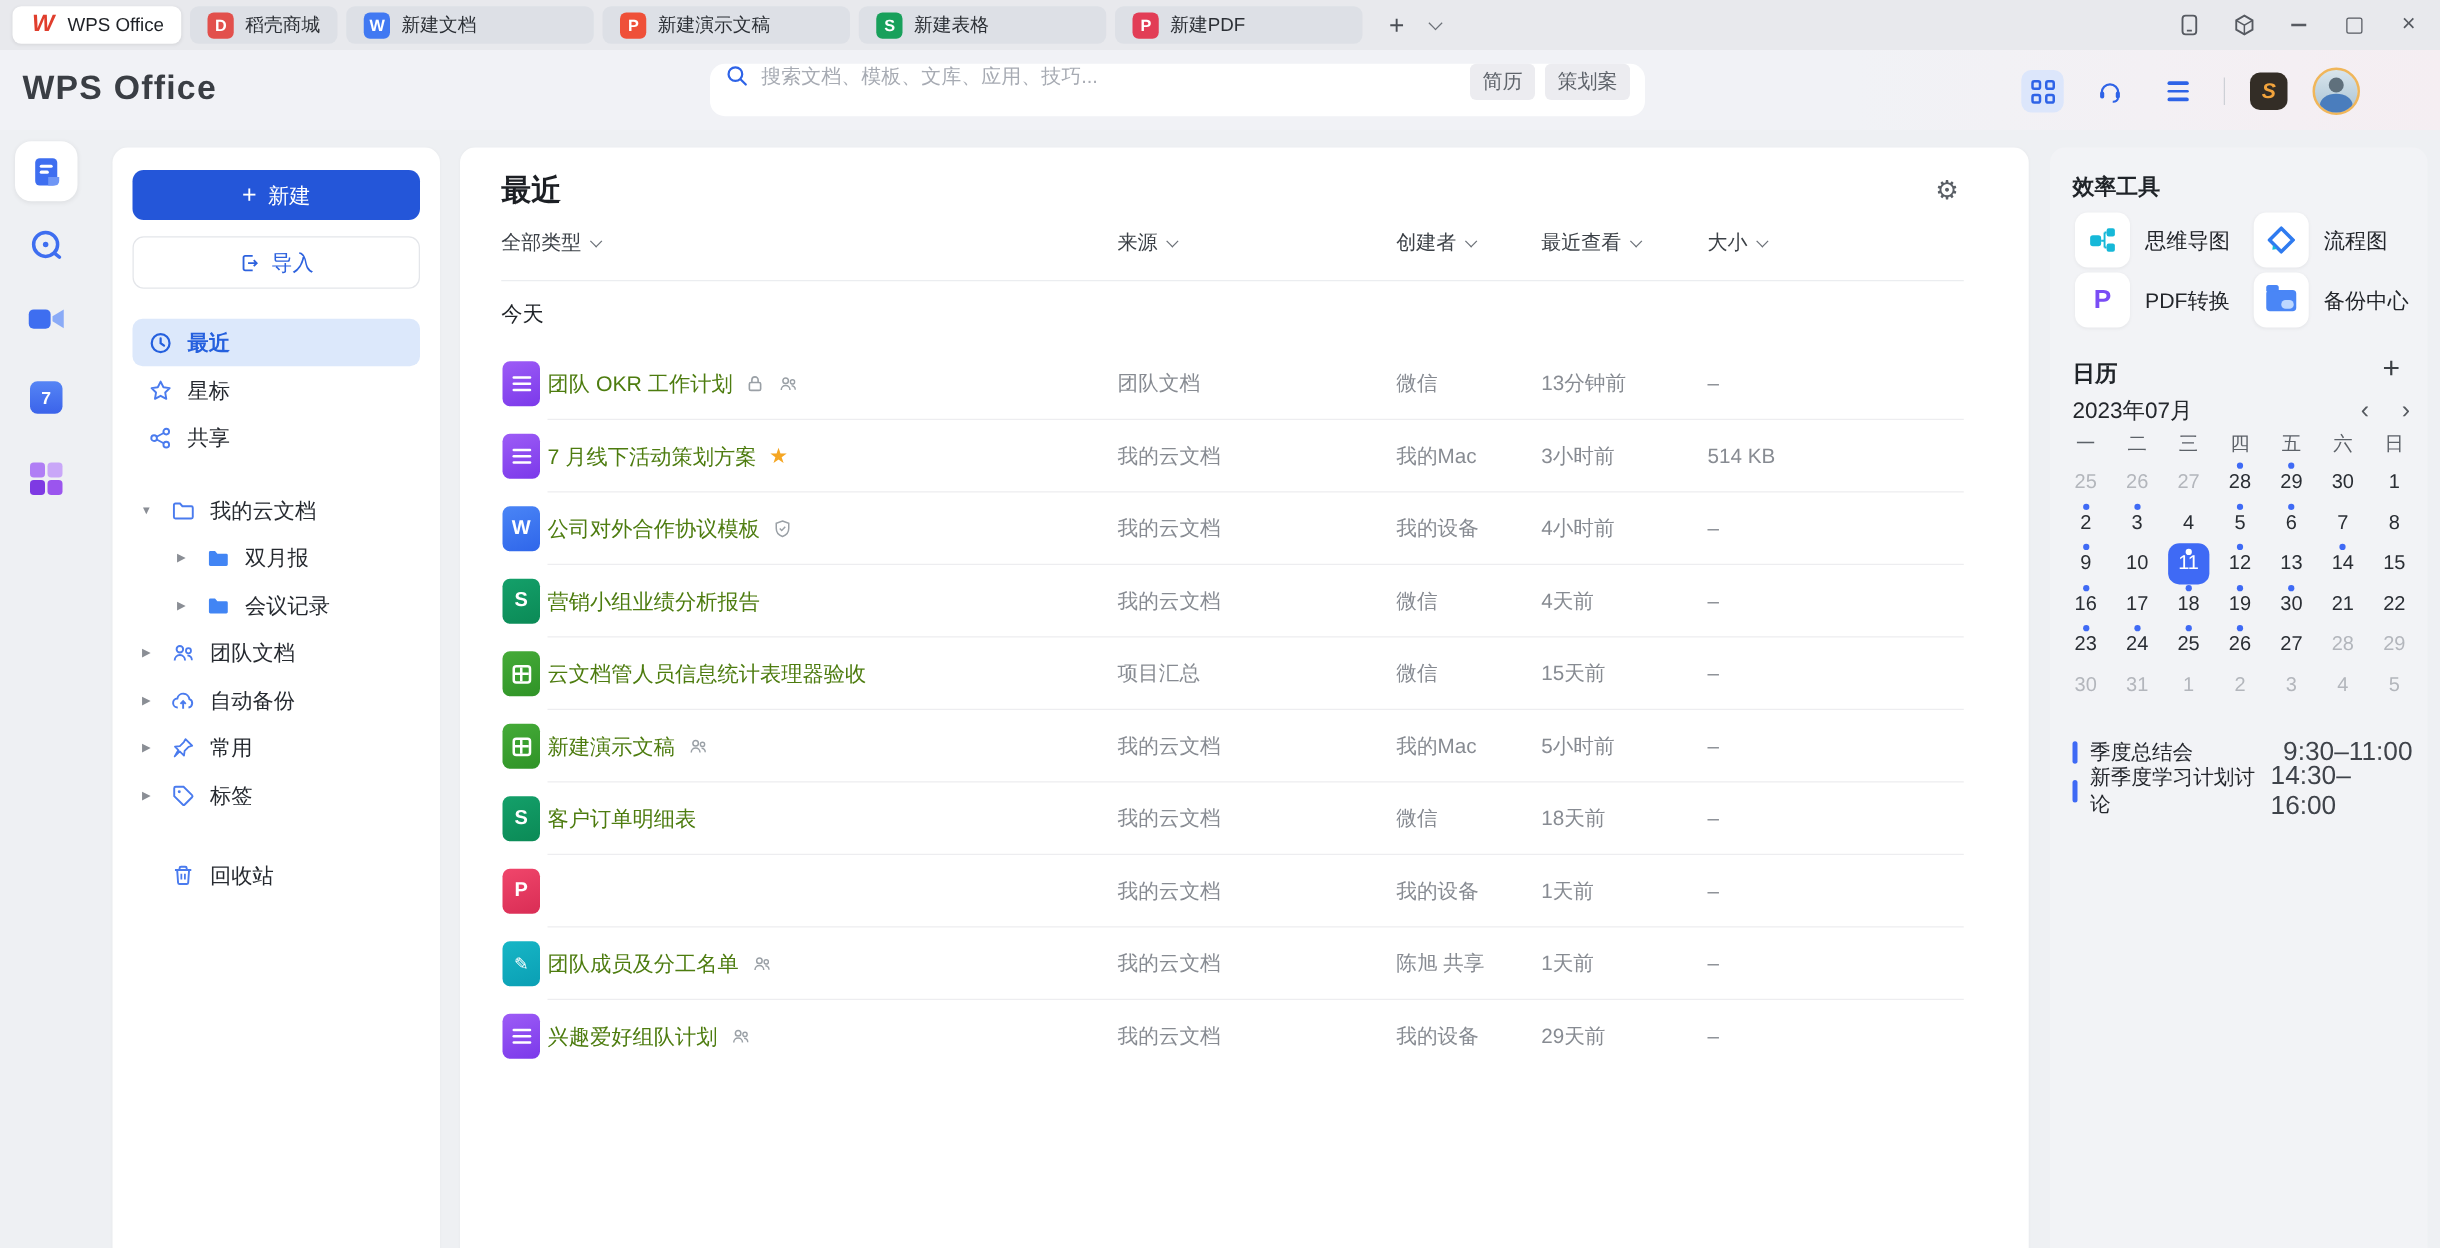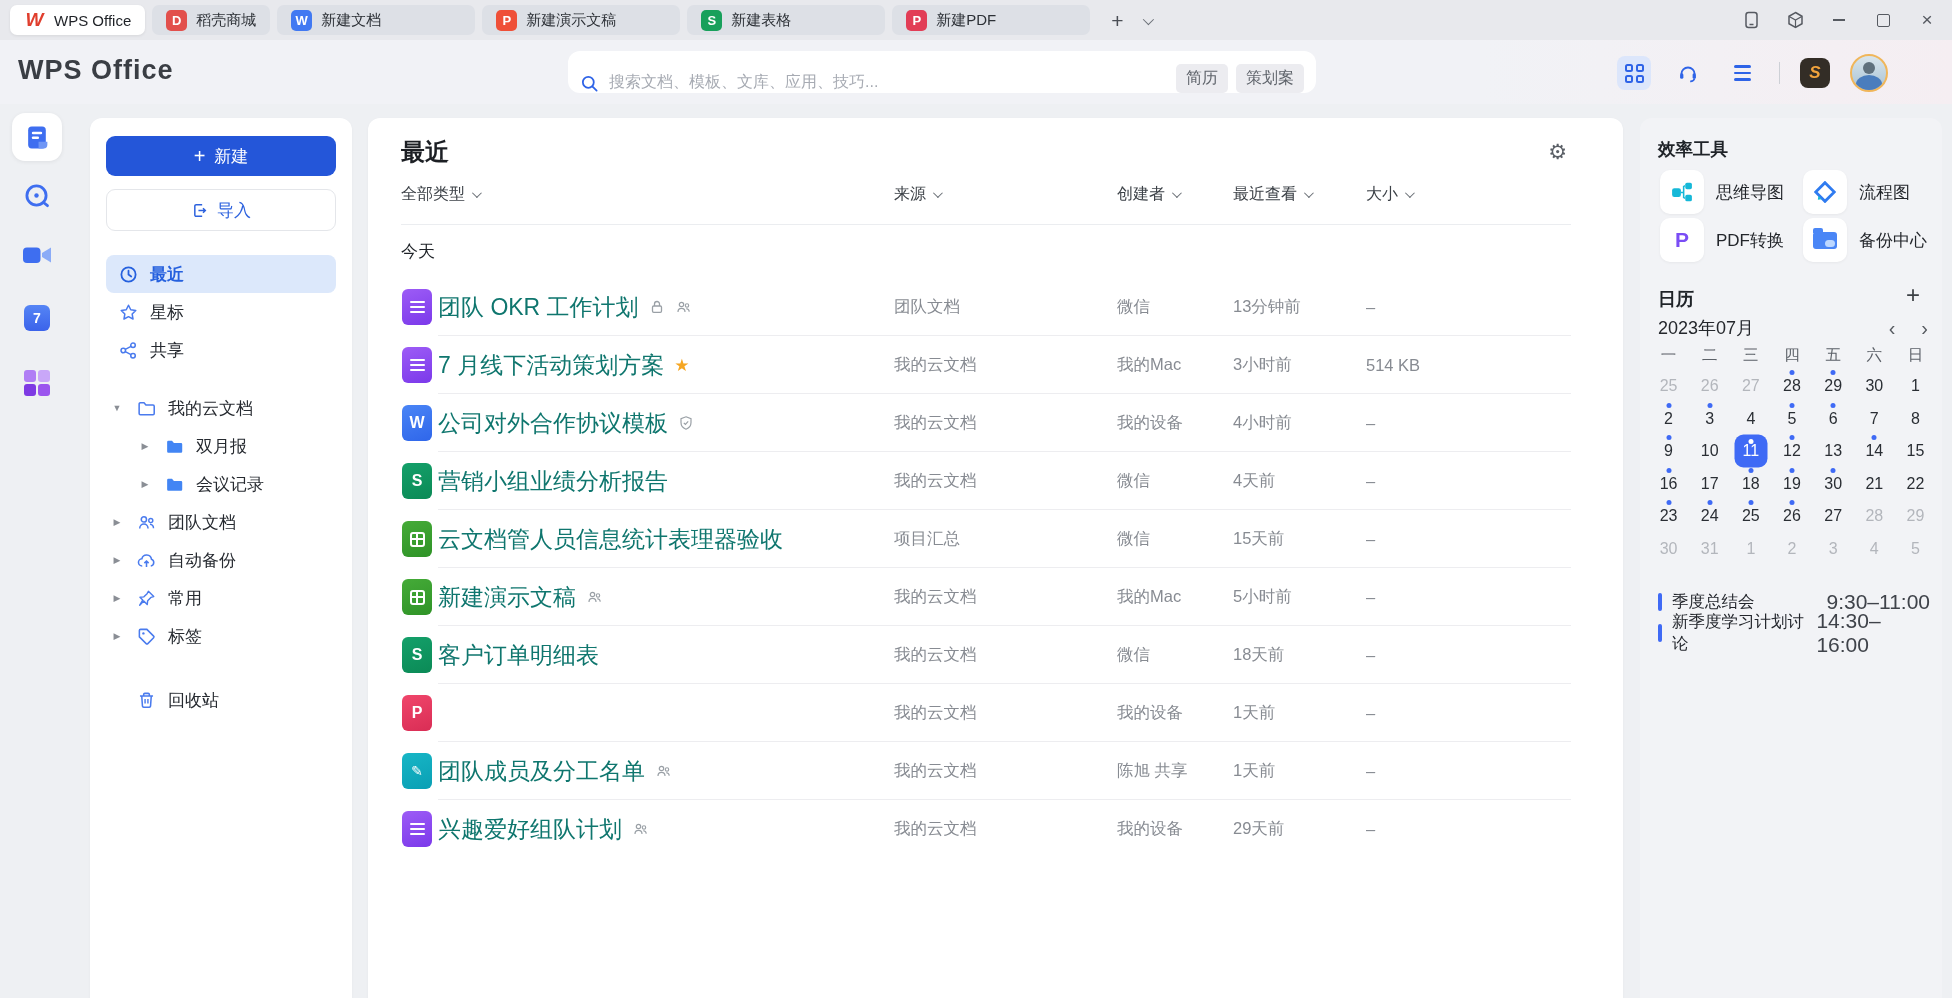--- a/index.html
+++ b/index.html
@@ -30,21 +30,21 @@
   .wc{color:#565a61;cursor:pointer;display:flex;align-items:center;justify-content:center;width:18px;height:18px;}
   .wc-min i{display:block;width:12px;height:1.6px;background:#565a61;}
   .wc-max i{display:block;width:11px;height:11px;border:1.5px solid #565a61;border-radius:2px;}
   .wc-close{font-size:19px;}
 
   
   .header{position:absolute;left:0;top:40px;right:0;height:64px;
           background:linear-gradient(90deg,#f1f2f6 0%,#f1f2f6 76%,#f5eef2 100%);}
   .logo{position:absolute;left:18px;top:15px;font-size:27px;font-weight:700;letter-spacing:1px;color:#3a3e44;}
   .searchbar{position:absolute;left:568px;top:11px;width:748px;height:42px;background:#fff;border-radius:12px;
-             display:flex;align-items:flex-end;padding:0 12px;box-sizing:border-box;}
+             display:flex;align-items:flex-start;padding:0 12px;box-sizing:border-box;}
   .searchbar .ph{flex:1;font-size:16px;color:#a7abb3;margin-left:10px;}
   .stag{background:#ececf0;border-radius:5px;padding:4px 10px;font-size:16px;color:#5f646b;margin-left:8px;cursor:pointer;}
   .hicons{position:absolute;right:64px;top:14px;display:flex;align-items:center;gap:20px;}
   .hico{width:34px;height:34px;border-radius:8px;display:flex;align-items:center;justify-content:center;cursor:pointer;}
   .hico.active{background:#dce6fb;}
   .gridglyph{display:grid;grid-template-columns:8px 8px;grid-template-rows:8px 8px;gap:3px;}
   .gridglyph i{border:2px solid #2e63e7;border-radius:2.5px;}
   .burger{display:flex;flex-direction:column;gap:4px;}
   .burger i{width:17px;height:2.4px;background:#2e63e7;border-radius:2px;}
   .hsep{width:1px;height:22px;background:#cdd0d6;}
@@ -97,21 +97,21 @@
   .filters{position:absolute;left:0;top:66px;height:30px;width:100%;}
   .fitem{position:absolute;display:flex;align-items:center;gap:7px;font-size:16px;color:#3c4147;cursor:pointer;}
   .fitem .chev{width:6px;height:6px;transform:rotate(45deg) translateY(-2px);}
   .fdivider{position:absolute;left:33px;right:52px;top:106px;height:1px;background:#ebedf0;}
   .section{position:absolute;left:33px;top:122px;font-size:17px;color:#1e2227;}
   .rows{position:absolute;left:0;top:160px;right:0;}
   .frow{position:relative;height:58px;cursor:pointer;}
   .frow::after{content:"";position:absolute;left:70px;right:52px;bottom:0;height:1px;background:#ededf0;}
   .frow:last-child::after{display:none;}
   .namegrp{position:absolute;left:70px;top:0;height:100%;display:flex;align-items:center;gap:10px;}
-  .fname{font-size:23px;color:#0f766e;}
+  .fname{font-size:17px;color:#4d7c0f;}
   .badge{display:flex;align-items:center;}
   .star{color:#f5a623;font-size:17px;}
   .col{position:absolute;top:0;height:100%;display:flex;align-items:center;font-size:16.5px;color:#878b92;}
   .c-src{left:526px;} .c-cre{left:749px;} .c-view{left:865px;} .c-size{left:998px;}
   .fi{position:absolute;left:34px;top:50%;transform:translateY(-50%);width:30px;height:36px;border-radius:6px;
       display:flex;align-items:center;justify-content:center;color:#fff;font-weight:700;font-size:16px;}
   .fi-writer{background:linear-gradient(160deg,#9d5cf6,#7b39ea);}
   .fi-writer i{width:15px;height:2.6px;border-radius:1px;background:#fff;box-shadow:0 5px 0 #fff,0 10px 0 #fff;margin-top:-10px;}
   .fi-word{background:linear-gradient(160deg,#4a85f6,#2f66ea);}
   .fi-sheet{background:linear-gradient(160deg,#14a06a,#0b8a56);}

